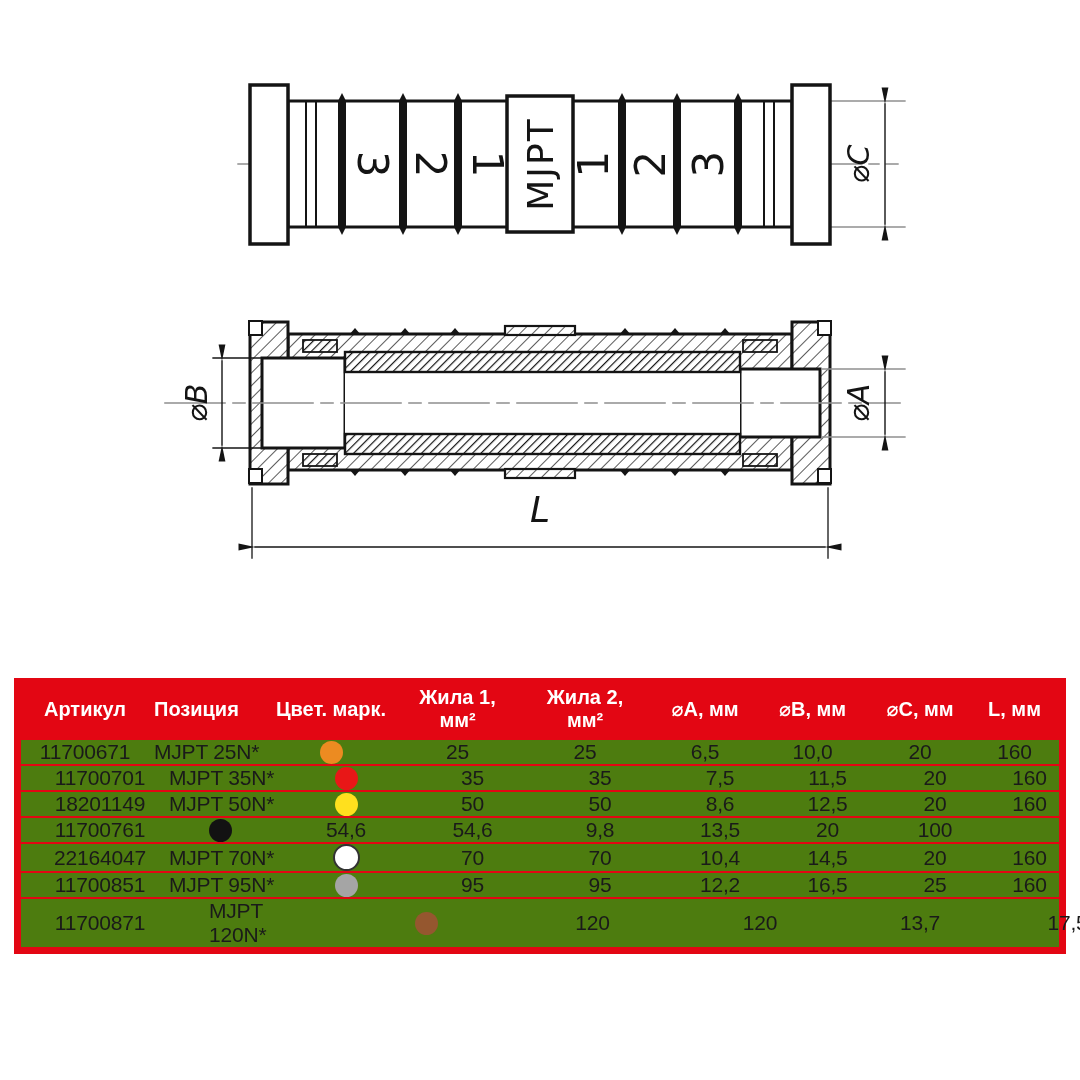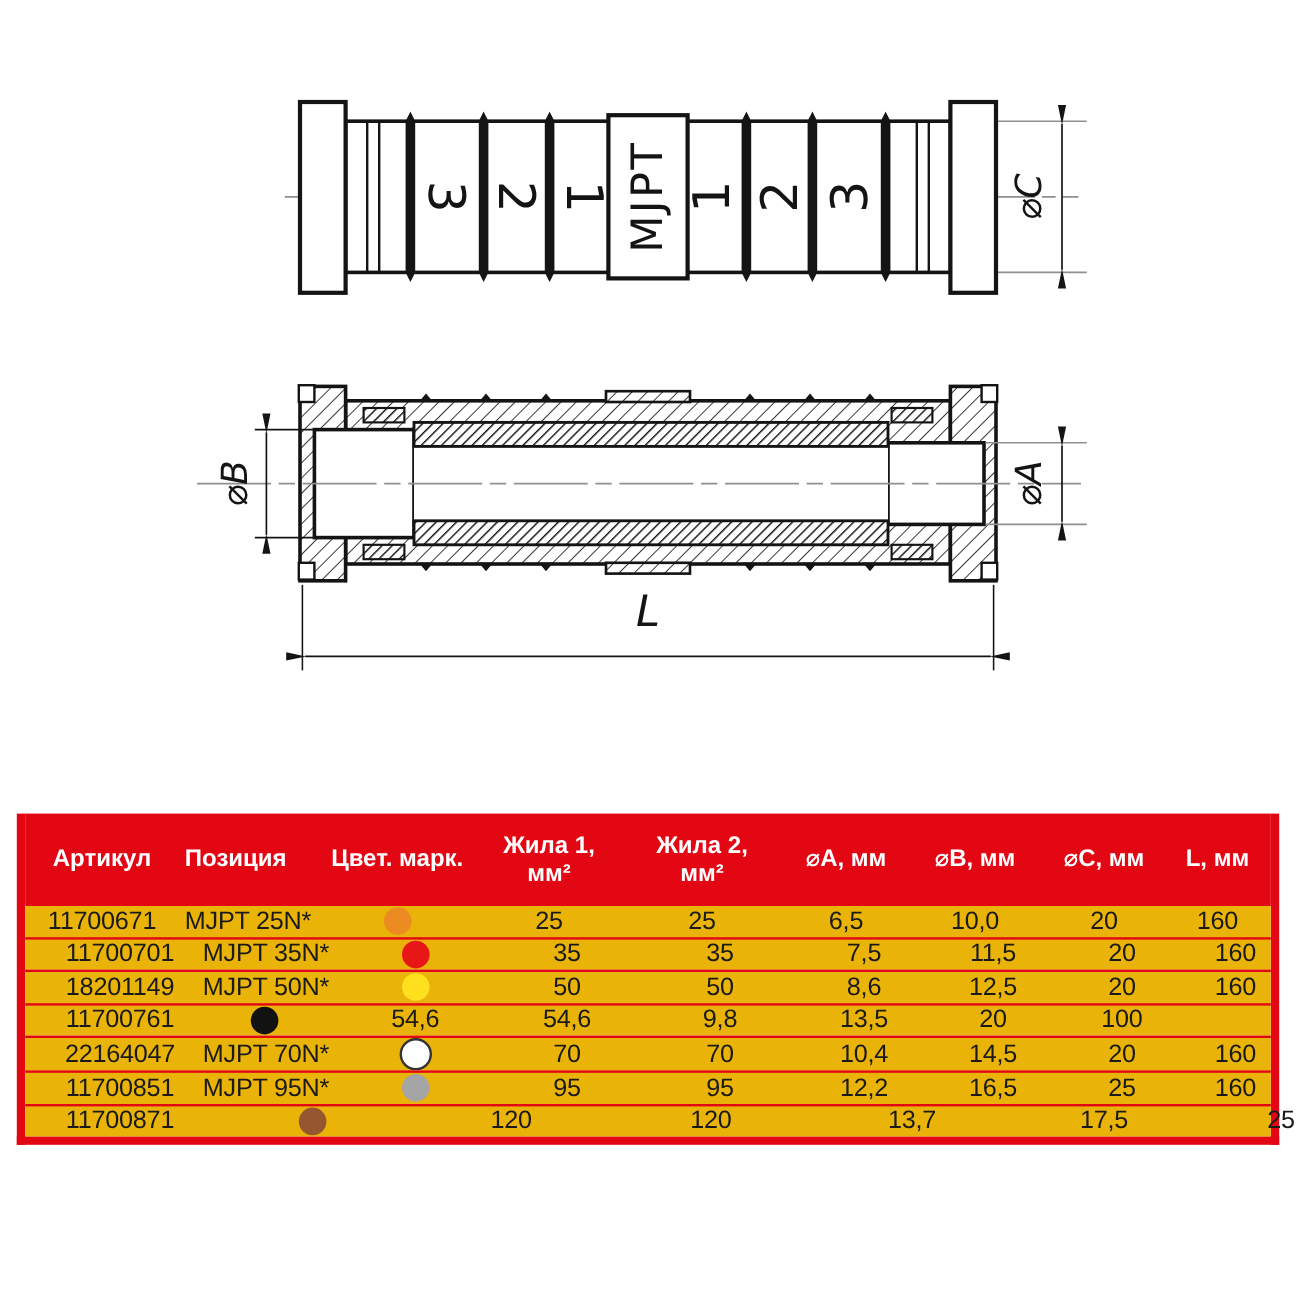--- a/index.html
+++ b/index.html
@@ -7,21 +7,21 @@
        font-family:"Liberation Sans","DejaVu Sans",sans-serif;}
   #drawing{position:absolute;left:0;top:0;}
   
   #spec-table{position:absolute;left:14px;top:678px;width:1052px;height:276px;
       box-sizing:border-box;display:flex;flex-direction:column;}
   #thead{height:77px;display:grid;align-items:center;}
   #thead .hcell{color:#fff;font-weight:bold;font-size:20px;line-height:1.15;
       text-align:center;white-space:pre-line;padding:0 2px;}
   #thead .hcell.left{text-align:left;padding-left:5px;}
   #tbody{flex:1;display:flex;flex-direction:column;}
-  .trow{flex:1;display:grid;align-items:center;background:#eab308;}
+  .trow{flex:1;display:grid;align-items:center;background:#4d7c0f;}
   .trow + .trow{border-top:2px solid #e30613;padding-left:15px;}
   .tcell{font-size:21px;color:#1a1a1a;text-align:center;letter-spacing:-0.2px;}
   .tcell.left{text-align:left;padding-left:5px;}
   .dotwrap{display:flex;justify-content:center;align-items:center;}
   .dot{width:23px;height:23px;border-radius:50%;}
 </style>
 </head>
 <body>
 
 <svg id="drawing" width="1080" height="660" viewBox="0 0 1080 660">
@@ -236,20 +236,21 @@
         </div>
         <div class="tcell">95</div>
         <div class="tcell">95</div>
         <div class="tcell">12,2</div>
         <div class="tcell">16,5</div>
         <div class="tcell">25</div>
         <div class="tcell">160</div>
       </div>
       <div class="trow" style="grid-template-columns: 128px 113px 138px 115px 140px 100px 115px 100px 89px; gap: 40px;">
         <div class="tcell">11700871</div>
+        <div class="tcell left">MJPT 120N*</div>
         <div class="tcell dotwrap">
           <span class="dot" style="background: rgb(149, 87, 47);"></span>
         </div>
         <div class="tcell">120</div>
         <div class="tcell">120</div>
         <div class="tcell">13,7</div>
         <div class="tcell">17,5</div>
         <div class="tcell">25</div>
         <div class="tcell">160</div>
       </div>

